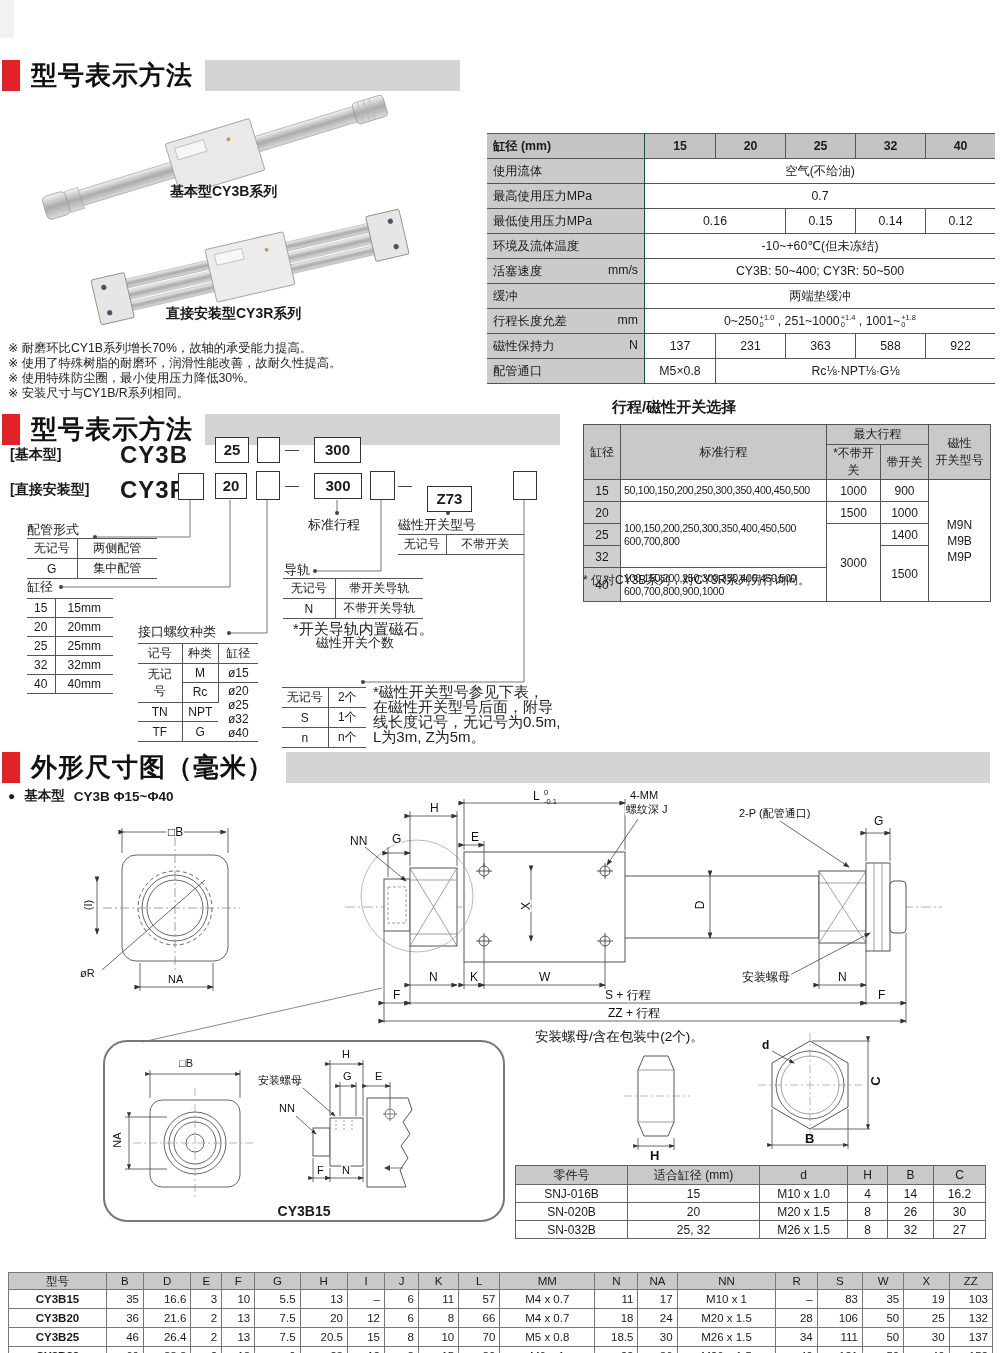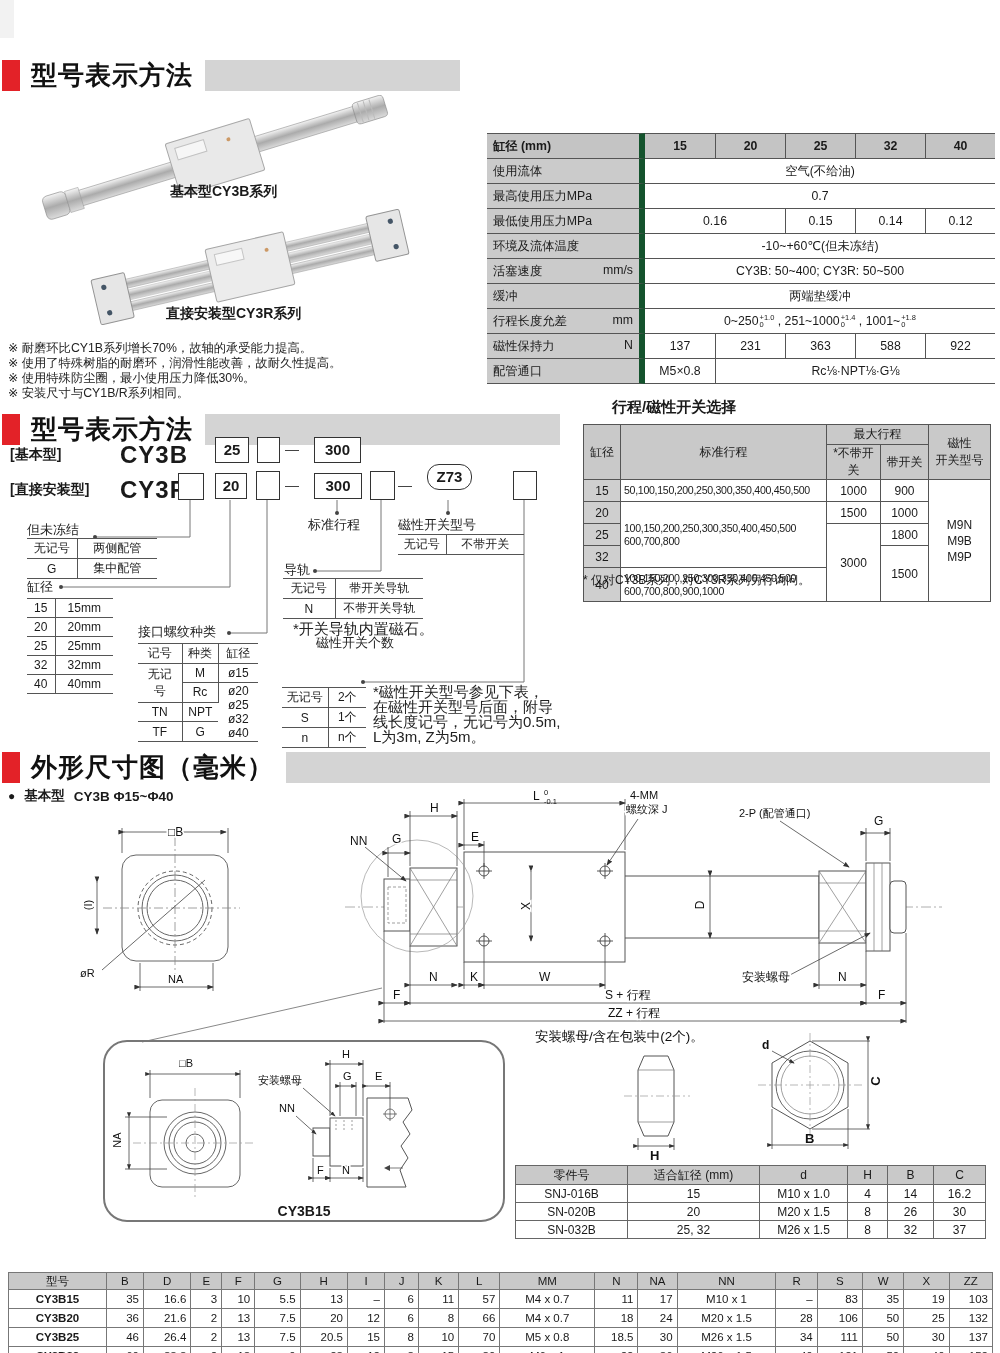--- a/index.html
+++ b/index.html
@@ -11,21 +11,21 @@
   .red-sq{width:18px;background:#e32228;}
   .sec-title{font-size:26px;font-weight:bold;letter-spacing:1px;line-height:31px;white-space:nowrap;margin-left:11px;color:#111;}
   .sec-bar{flex:1;background:#d4d4d4;margin-left:12px;}
   .corner-mark{position:absolute;left:0;top:0;width:14px;height:38px;background:#f2f2f2;}
   
   .notes{position:absolute;font-size:12.3px;line-height:15px;color:#222;white-space:nowrap;}
   
   .spec{position:absolute;left:487px;top:133px;width:508px;border-collapse:separate;border-spacing:0;table-layout:fixed;font-size:12.3px;}
   .spec td{border-bottom:1px solid #555;height:24px;text-align:center;padding:0;overflow:hidden;white-space:nowrap;}
   .spec tr:first-child td{border-top:1px solid #555;}
-  .spec td.lbl{background:#cbcbcb;text-align:left;padding:0 6px;border-right:6px solid #14532d;}
+  .spec td.lbl{background:#cbcbcb;text-align:left;padding:0 6px;border-right:1px solid #14532d;}
   .spec td.lbl .u{float:right;}
   .spec tr.hdr td{background:#c4c4c4;font-weight:bold;}
   .spec td.vb{border-left:1px solid #555;}
   .tolseg{display:inline-flex;align-items:center;}
   .stack{display:inline-flex;flex-direction:column;font-size:7.5px;line-height:7.5px;margin-left:1px;text-align:left;}
   
   .mlabel{position:absolute;font-size:14px;font-weight:bold;white-space:nowrap;}
   .mcode{position:absolute;font-size:24px;font-weight:bold;letter-spacing:1px;}
   .mbox{position:absolute;border:1px solid #333;background:#fff;font-size:15px;font-weight:bold;text-align:center;}
   .mdash{position:absolute;font-size:14px;color:#444;}
@@ -246,24 +246,24 @@
 
   <div class="mlabel" style="left:10px;top:481px;">[直接安装型]</div>
   <div class="mcode" style="left:120px;top:476px;">CY3R</div>
   <div class="mbox" style="left:178px;top:473px;width:24px;height:25px;"></div>
   <div class="mbox" style="left:215px;top:473px;width:30px;height:24px;line-height:24px;">20</div>
   <div class="mbox" style="left:256px;top:471px;width:22px;height:27px;"></div>
   <div class="mdash" style="left:285px;top:477px;">—</div>
   <div class="mbox" style="left:314px;top:473px;width:46px;height:24px;line-height:24px;">300</div>
   <div class="mbox" style="left:370px;top:471px;width:23px;height:27px;"></div>
   <div class="mdash" style="left:398px;top:477px;">—</div>
-  <div class="mbox" style="left:427px;top:464px;width:43px;height:24px;line-height:24px;border-radius:12px;">Z73</div>
+  <div class="mbox" style="left:427px;top:486px;width:43px;height:24px;line-height:24px;">Z73</div>
   <div class="mbox" style="left:513px;top:471px;width:22px;height:27px;"></div>
 
-  <div class="flabel" style="left:27px;top:521px;">但未冻结</div>
+  <div class="flabel" style="left:27px;top:521px;">配管形式</div>
   <table class="mini" style="left:27px;top:538px;">
     <colgroup>
         <col style="width:50px">
         <col style="width:80px">
       </colgroup>
     <tbody>
         <tr>
           <td>无记号</td>
           <td>两侧配管</td>
         </tr>
@@ -433,21 +433,21 @@
     <tr>
       <td class="bore" style="height:21px;">20</td>
       <td rowspan="3" class="std pre">100,150,200,250,300,350,400,450,500
 600,700,800</td>
       <td>1500</td>
       <td>1000</td>
     </tr>
     <tr>
       <td class="bore" style="height:21px;">25</td>
       <td rowspan="3">3000</td>
-      <td>1800</td>
+      <td>1400</td>
     </tr>
     <tr>
       <td class="bore" style="height:21px;">32</td>
       <td rowspan="2">1500</td>
     </tr>
     <tr>
       <td class="bore" style="height:33px;">40</td>
       <td class="std pre">100,150,200,250,300,350,400,450,500
 600,700,800,900,1000</td>
     </tr>
@@ -761,21 +761,21 @@
           <td>8</td>
           <td>26</td>
           <td>30</td>
         </tr>
         <tr>
           <td>SN-032B</td>
           <td>25, 32</td>
           <td>M26 x 1.5</td>
           <td>8</td>
           <td>32</td>
-          <td>37</td>
+          <td>27</td>
         </tr>
       </tbody>
   </table>
 
   <table class="dimt">
     <colgroup>
       <col style="width:95px">
         <col style="width:36px">
         <col style="width:46px">
         <col style="width:30px">

